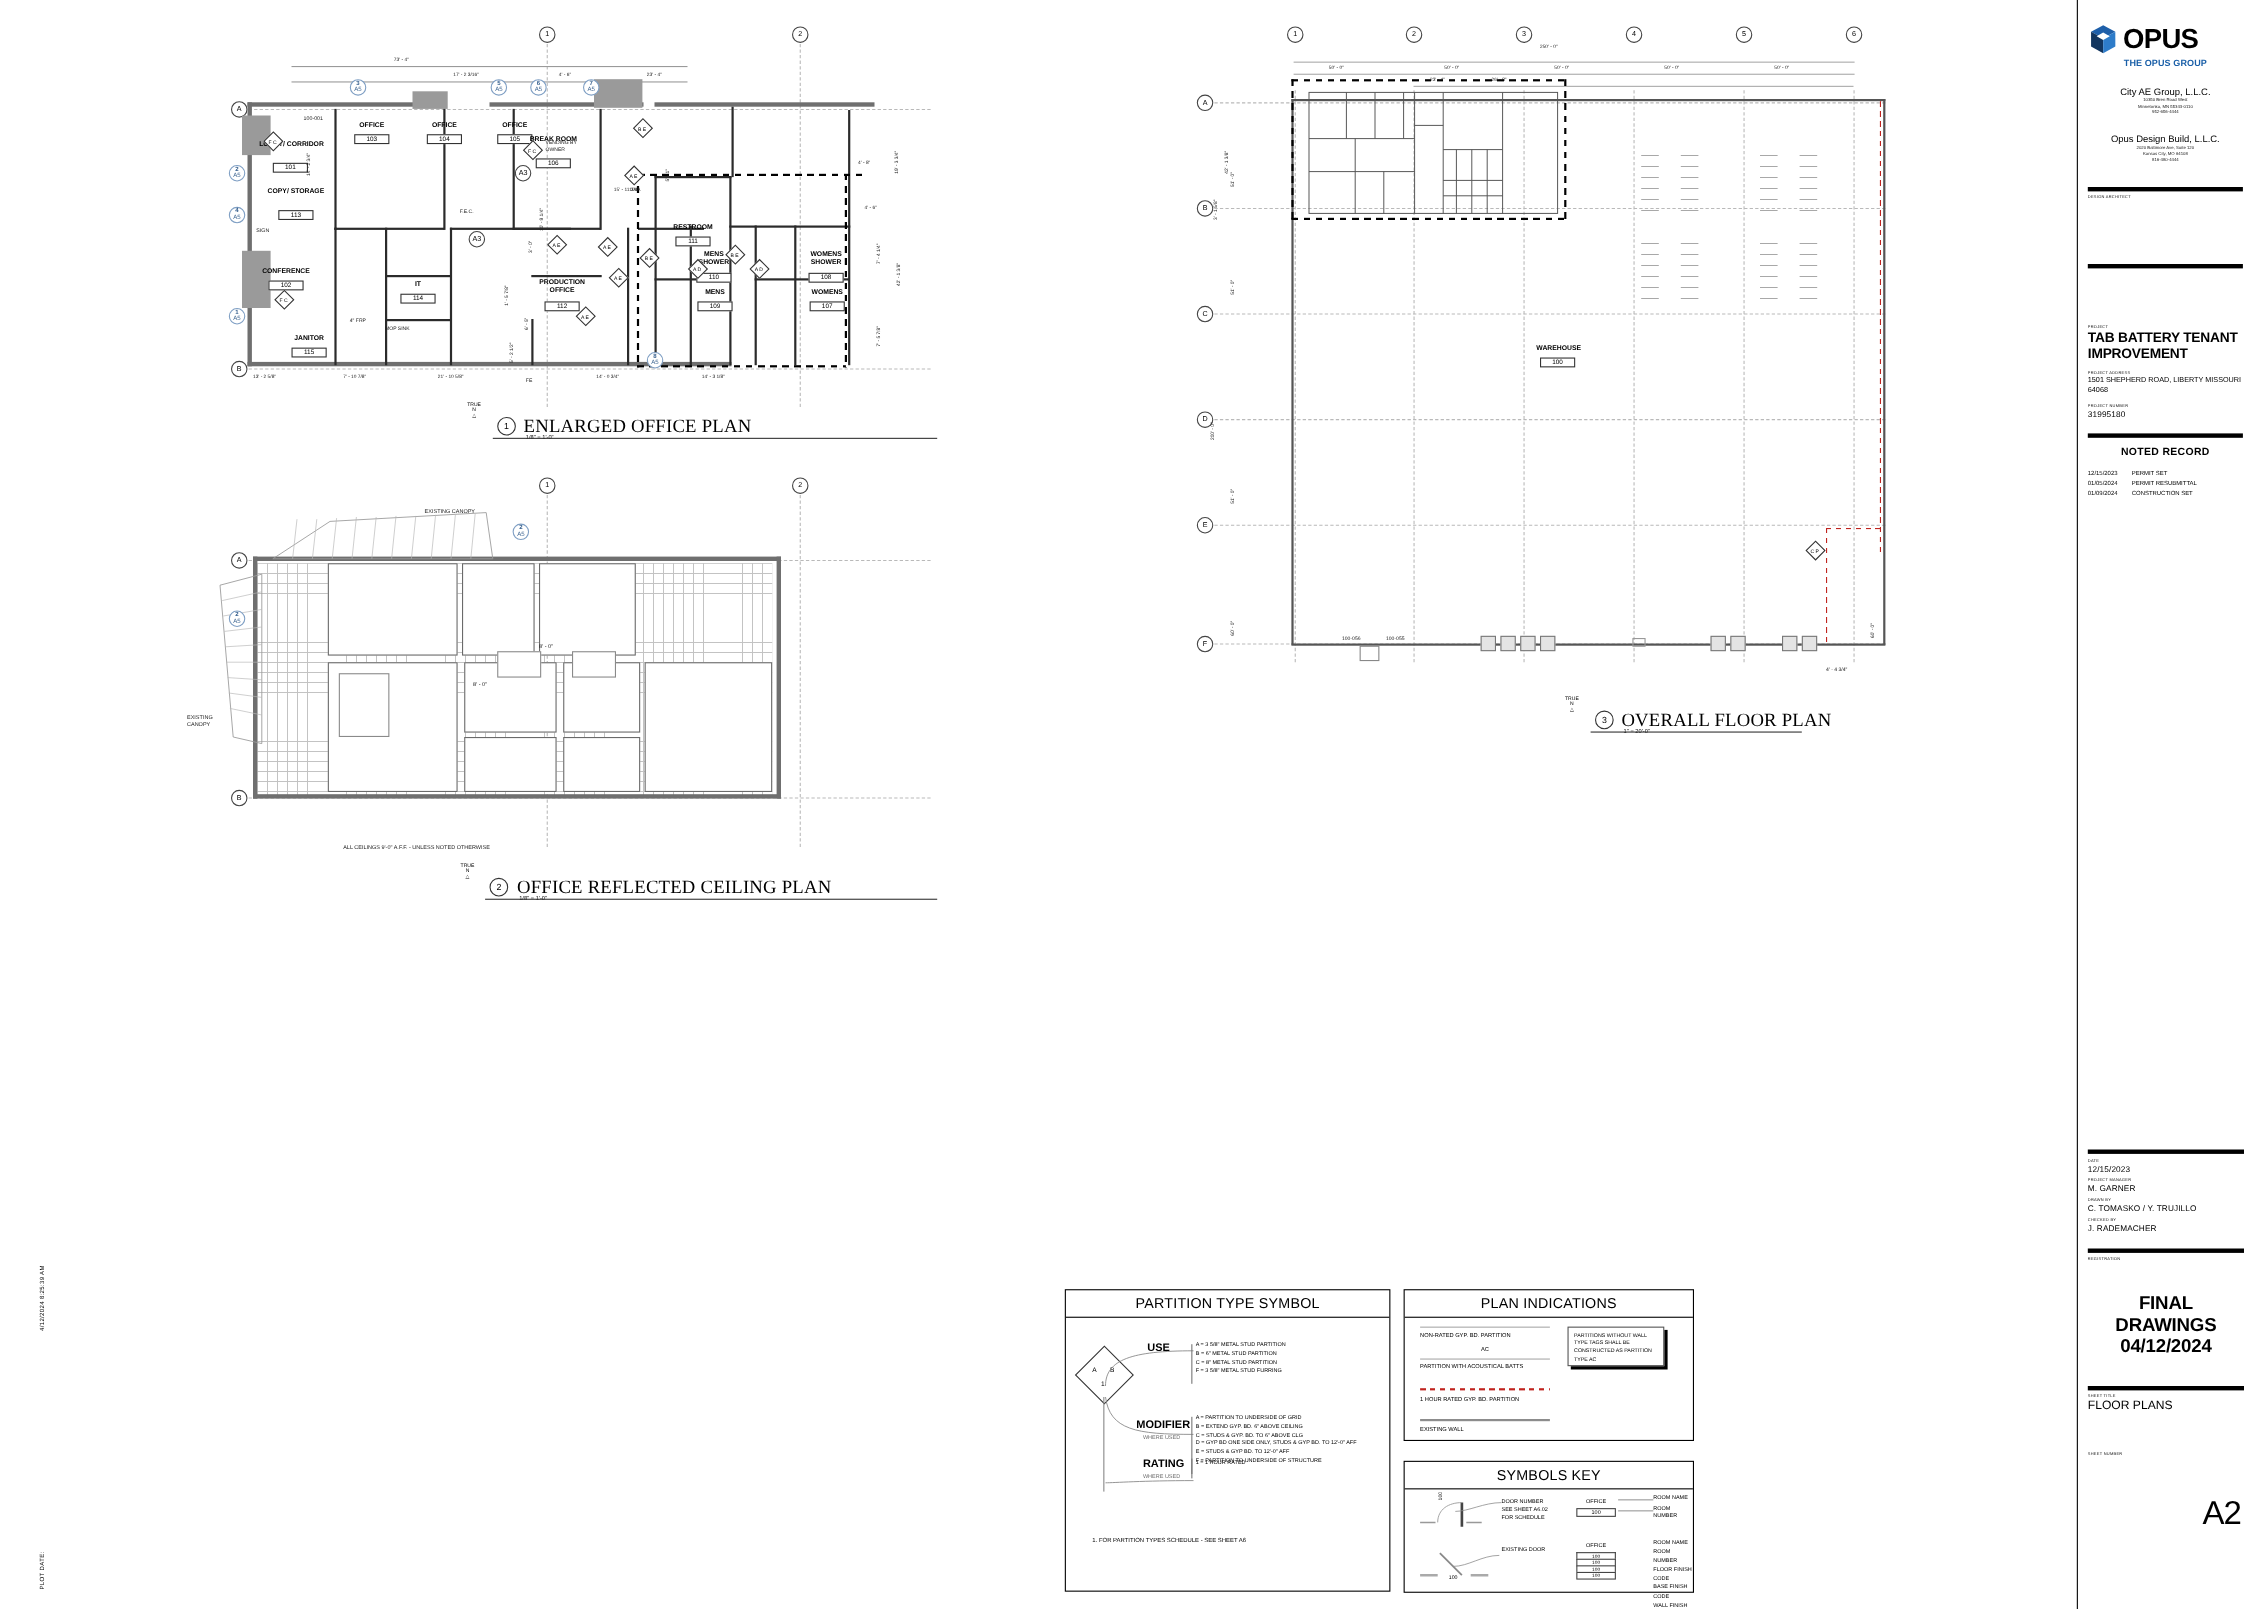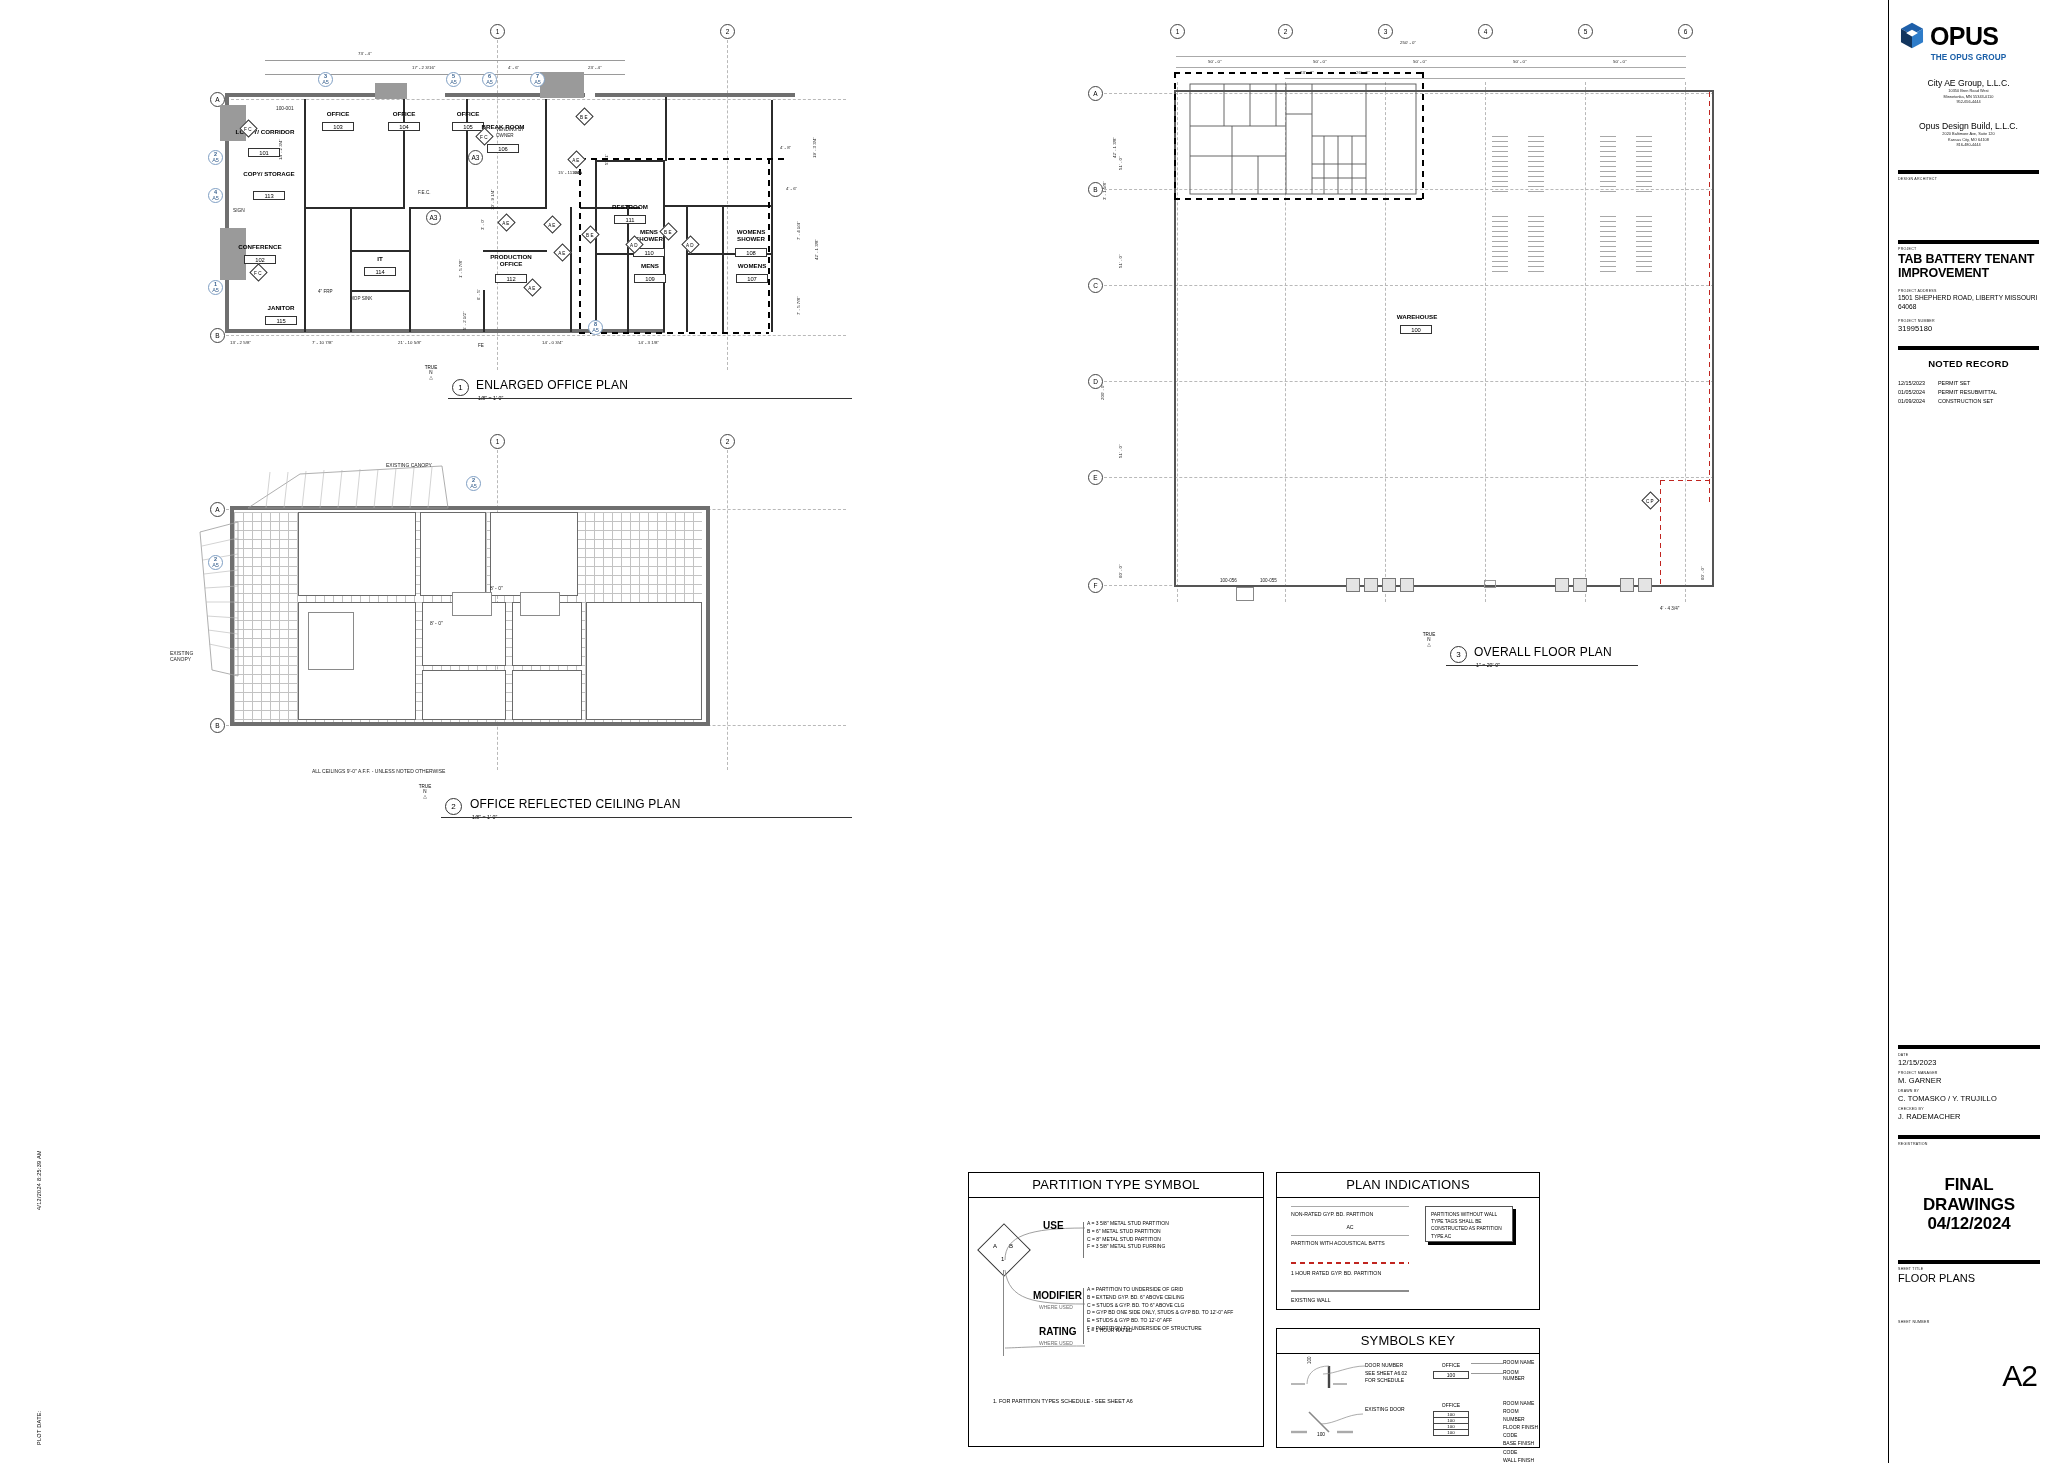--- a/index.html
+++ b/index.html
@@ -68,21 +68,21 @@
   .roomname { position:absolute; font-size:6.2px; font-weight:bold; text-align:center; line-height:1.18; }
   .roomnum { position:absolute; font-size:5.8px; text-align:center; border:.8px solid #333;
              background:#fff; padding:.5px 3px; }
   .dim { position:absolute; font-size:4.4px; color:#222; white-space:nowrap; }
   .dimv { position:absolute; font-size:4.4px; color:#222; white-space:nowrap;
           transform-origin:0 0; transform:rotate(-90deg); }
   .dtag { position:absolute; width:13px; height:13px; border:.8px solid #333; background:#fff;
           transform:rotate(45deg); }
   .dtag span { display:block; transform:rotate(-45deg); font-size:4.6px; text-align:center;
                line-height:13px; }
-  .plan-title { position:absolute; font-size:12px; letter-spacing:.2px; }
+  .plan-title { position:absolute; font-size:17px; letter-spacing:.2px;font-family:Liberation Serif, serif; }
   .plan-scale { position:absolute; font-size:5.2px; }
   .plan-num { position:absolute; width:17px; height:17px; border:1px solid #333; border-radius:50%;
               font-size:8px; display:flex; align-items:center; justify-content:center; }
   .northsym { position:absolute; font-size:4.6px; text-align:center; line-height:1.1; }
 
   .ceilgrid { position:absolute; background-image:
       repeating-linear-gradient(to right,#c3c3c3 0 .6px,transparent .6px 9px),
       repeating-linear-gradient(to bottom,#c3c3c3 0 .6px,transparent .6px 9px); }
   .rackrow { position:absolute; background-image:
       repeating-linear-gradient(to bottom,#a8a8a8 0 .8px,transparent .8px 5px); }
@@ -695,21 +695,21 @@
     </div>
 
     <div style="height:22px"></div>
     <div class="rule-hd"></div>
     <div class="tbpad" style="padding-top:3px;">
       <div class="lbl">DESIGN ARCHITECT</div>
     </div>
 
     <div style="height:58px"></div>
     <div class="rule-hd"></div>
-    <div class="tbpad" style="padding-top:3px;">
+    <div class="tbpad" style="padding-top:3px;margin-top:48px;">
       <div class="lbl">PROJECT</div>
       <div class="proj-title">TAB BATTERY TENANT IMPROVEMENT</div>
       <div style="height:8px"></div>
       <div class="lbl">PROJECT ADDRESS</div>
       <div class="proj-addr">1501 SHEPHERD ROAD, LIBERTY MISSOURI 64068</div>
       <div style="height:8px"></div>
       <div class="lbl">PROJECT NUMBER</div>
       <div class="val">31995180</div>
     </div>
 

